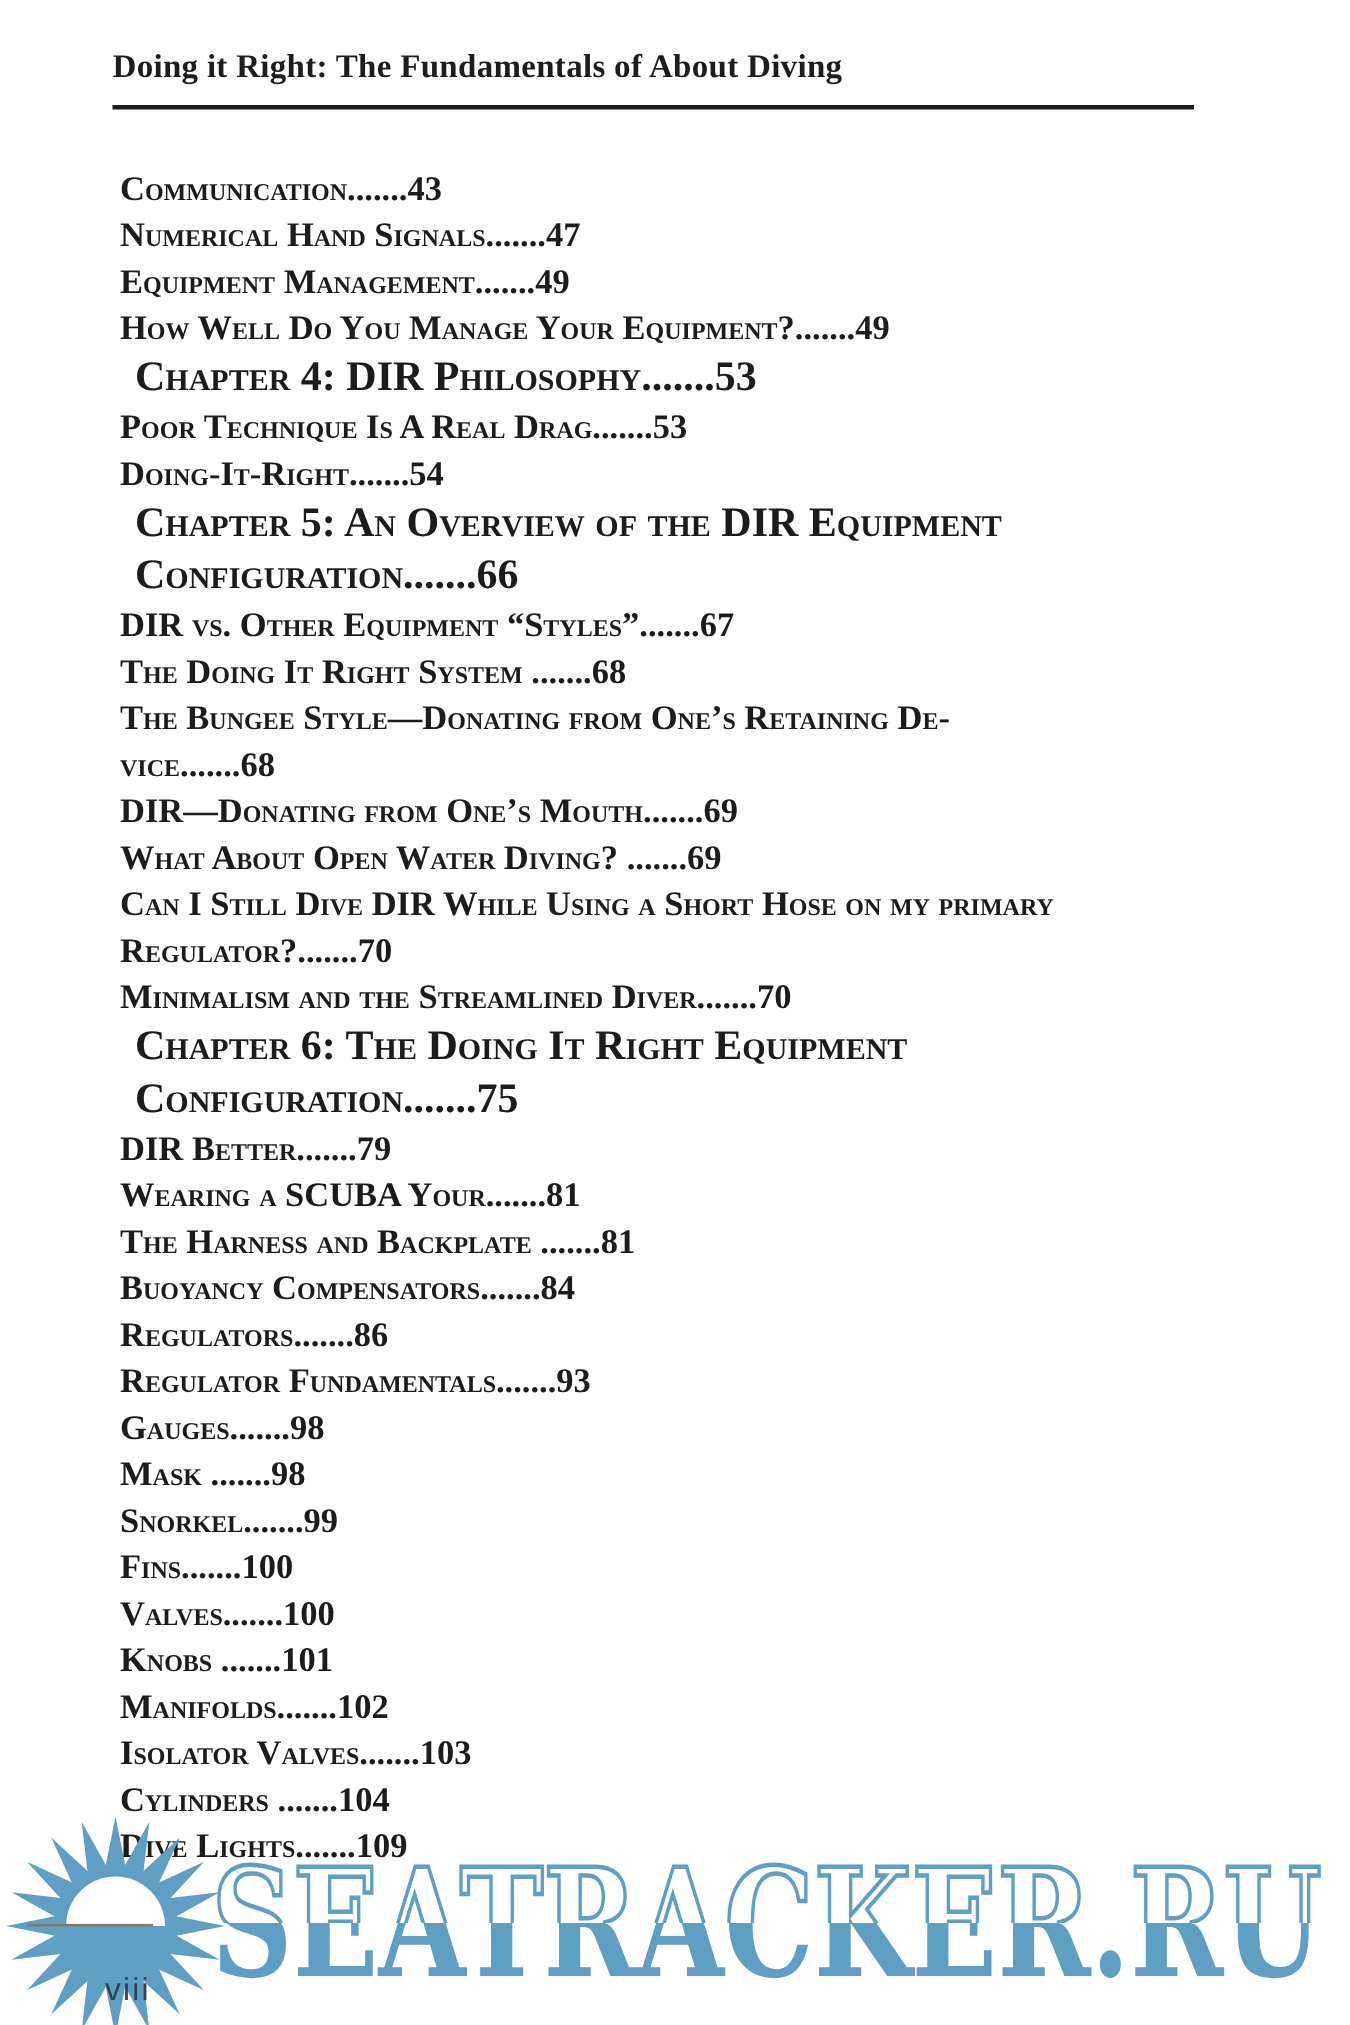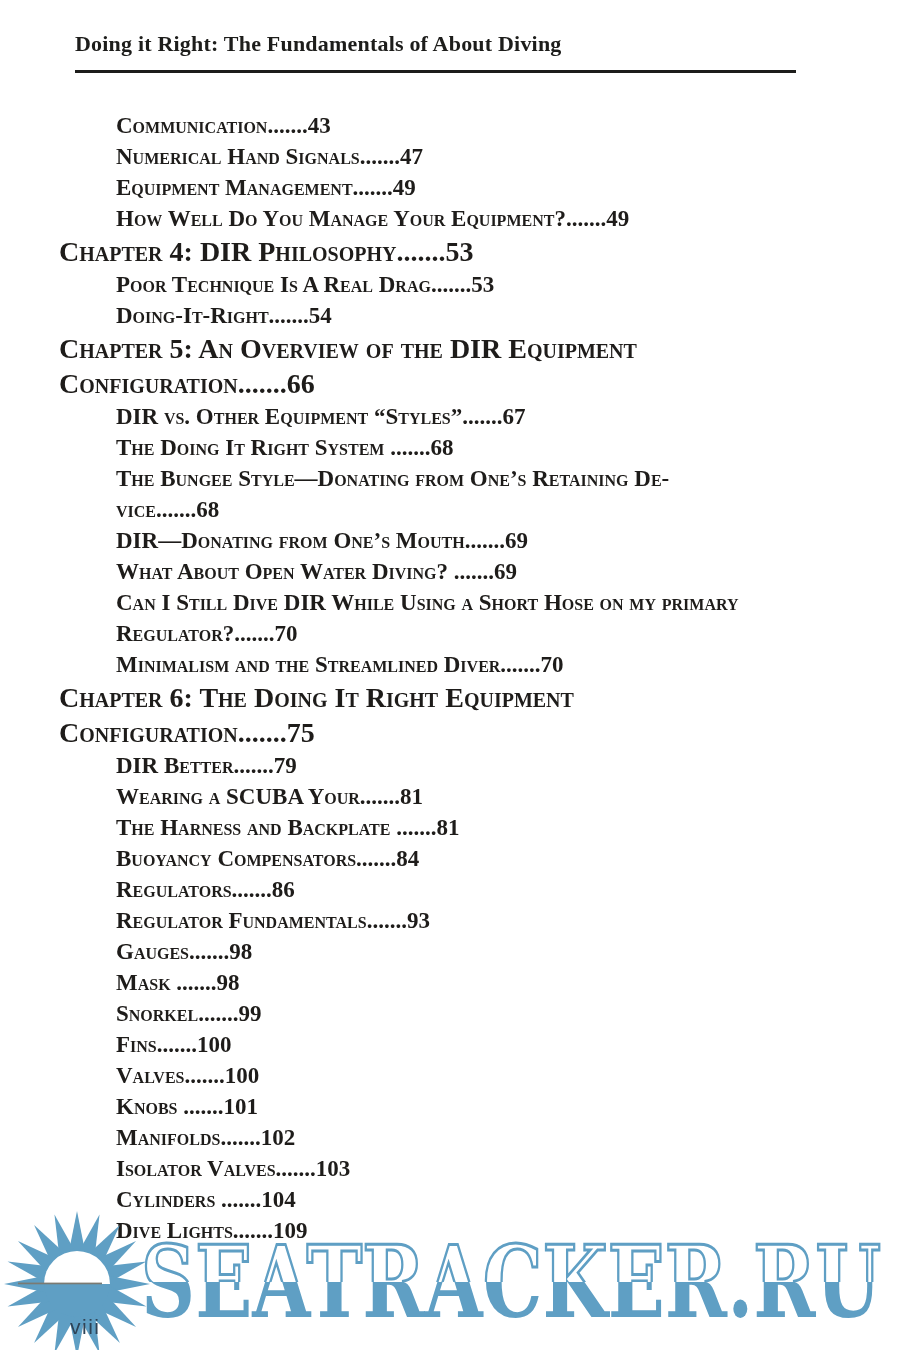--- a/index.html
+++ b/index.html
@@ -20,24 +20,24 @@
     position: absolute; left: 75px; top: 70px;
     width: 721px; height: 3px; background: #1d1d1b;
   }
   .toc {
     position: absolute; left: 0; top: 110px; width: 900px;
     color: #1e1c1a; font-weight: 700;
     font-variant: small-caps;
   }
   .toc-line { white-space: nowrap; }
   .toc-line.sub {
-    font-size: 23px; line-height: 31px; padding-left: 116px;
+    font-size: 23px; line-height: 31px; padding-left: 80px;
   }
   .toc-line.chapter {
-    font-size: 28px; line-height: 35px; padding-left: 59px;
+    font-size: 28px; line-height: 35px; padding-left: 90px;
   }
   .sun-svg { position: absolute; left: -3px; top: 1209px; z-index: 1; }
   .page-num {
     position: absolute; left: 70px; top: 1315px; z-index: 2;
     font-family: "Liberation Sans", sans-serif;
     font-size: 21px; color: #2e4356; letter-spacing: 1.5px;
   }
   .wm-svg { position: absolute; left: 135px; top: 1237px; z-index: 3; }
   .wm-text {
     font-family: "DejaVu Serif", serif;

